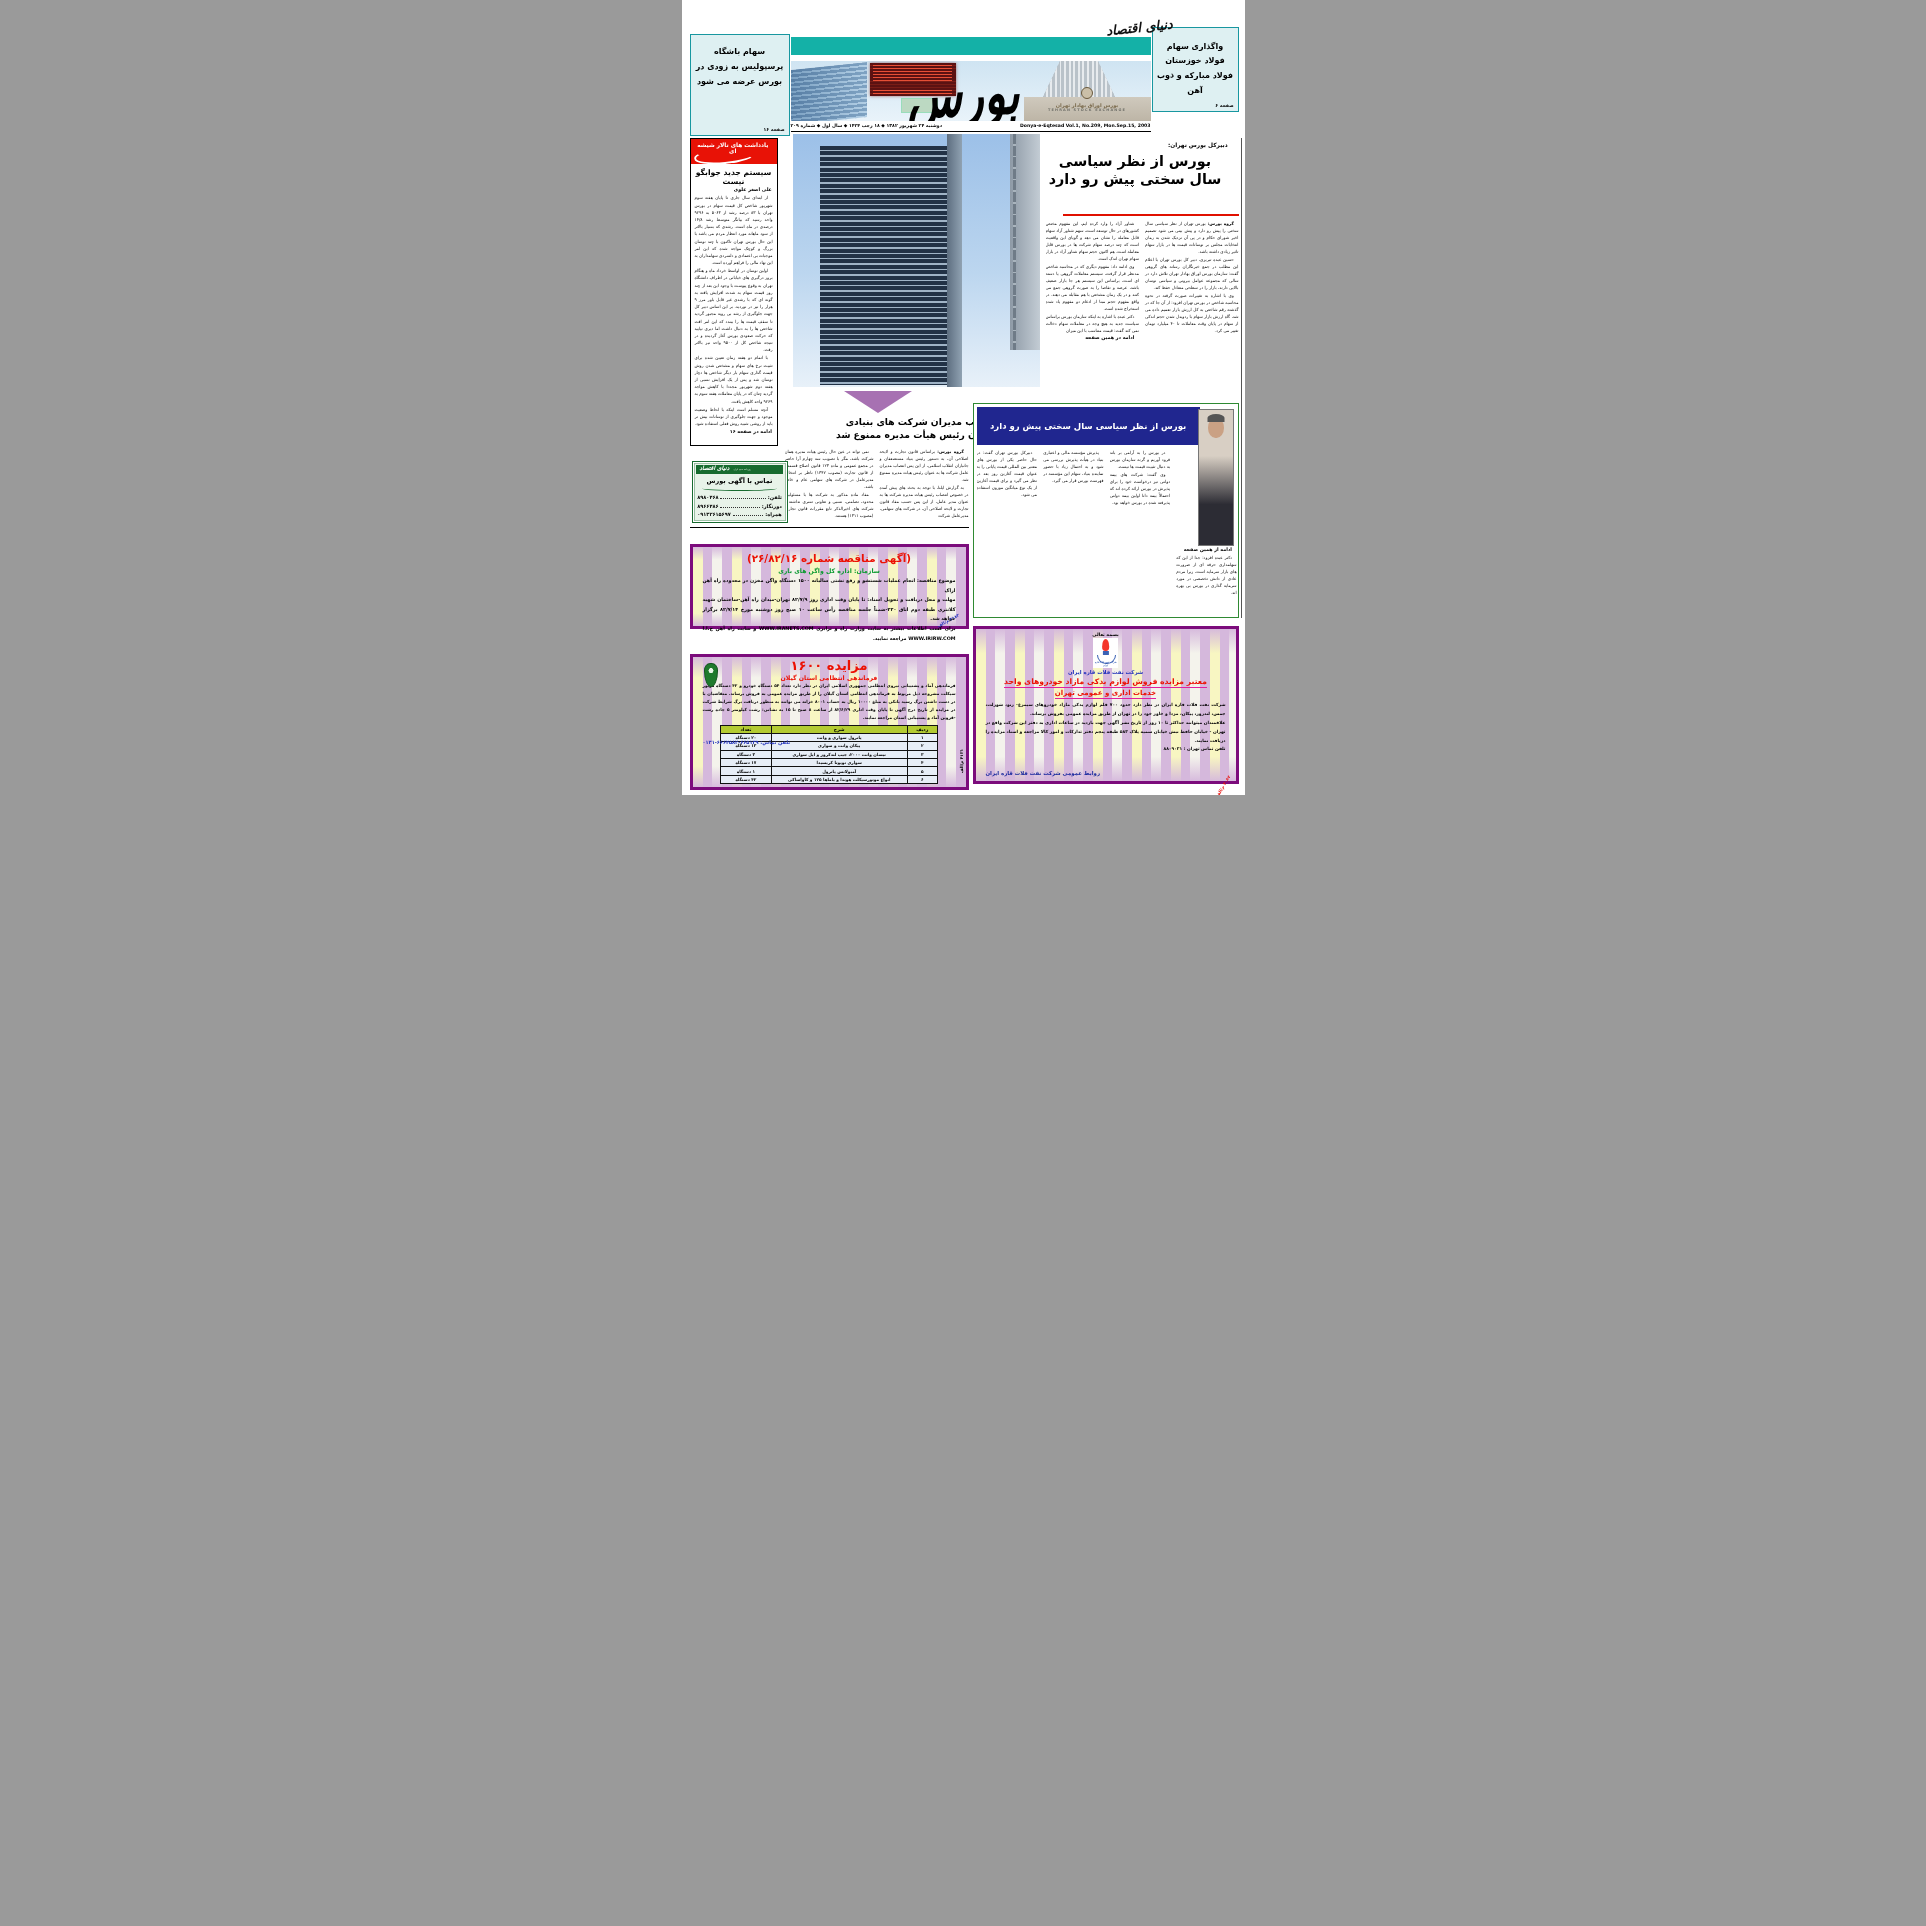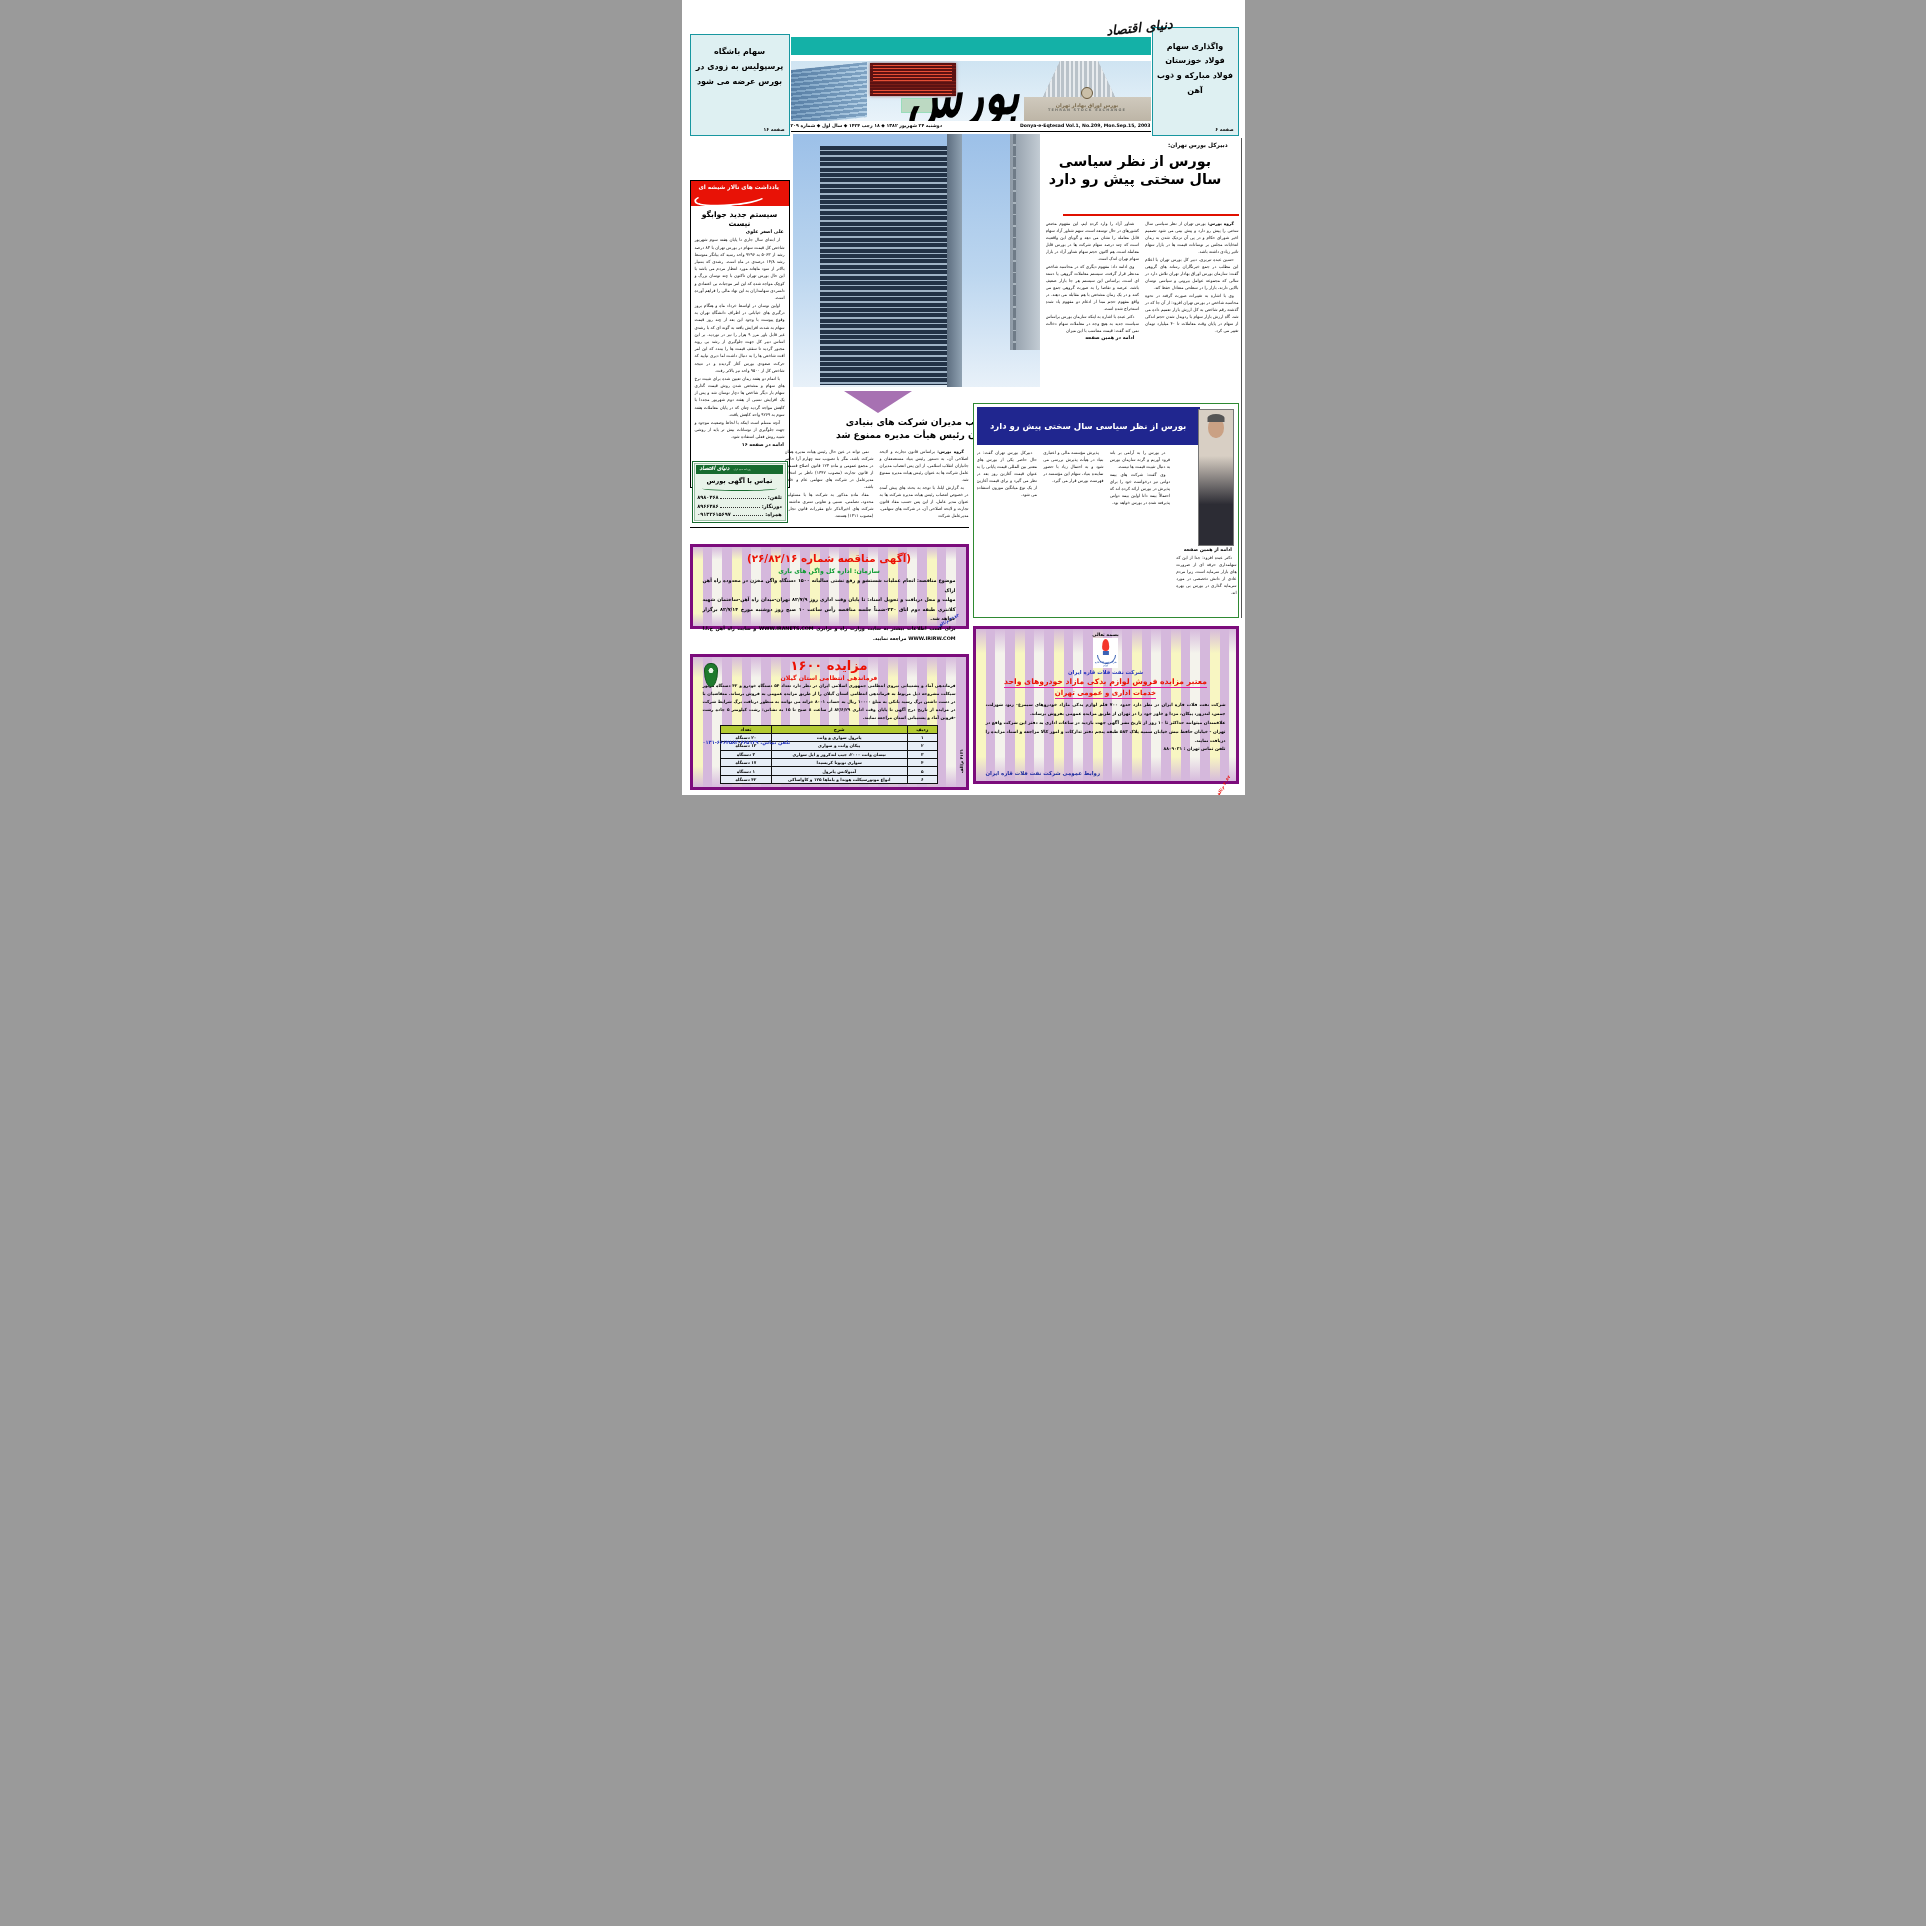--- a/index.html
+++ b/index.html
@@ -95,21 +95,21 @@
 </head>
 <body>
 
 <div class="page">
 
   <div class="abs teal-box" style="left:8px;top:34px;width:100px;height:102px;">
     <span class="big" style="padding:10px 4.6px 0;">سهام باشگاه پرسپولیس به زودی در بورس عرضه می شود</span>
     <span class="pref">صفحه ۱۶</span>
   </div>
 
-  <div class="abs teal-box" style="left:470px;top:27px;width:87px;height:109px;">
+  <div class="abs teal-box" style="left:470px;top:27px;width:87px;height:85px;">
     <span class="big" style="padding:11.6px 3.9px 0;">واگذاری سهام فولاد خوزستان فولاد مبارکه و ذوب آهن</span>
     <span class="pref">صفحه ۶</span>
   </div>
 
   <div class="abs band" style="left:109px;top:37px;width:360px;height:18px;"></div>
   <div class="abs mast-logo" style="left:424px;top:20px;">دنیای اقتصاد</div>
 
   <div class="abs montage" style="left:109px;top:61px;width:360px;height:60px;">
     <div class="bldgL"></div>
     <div class="board"></div>
@@ -122,21 +122,21 @@
       <span class="en" dir="ltr">TEHRAN STOCK EXCHANGE</span>
     </div>
   </div>
 
   <div class="abs dateline" style="left:109px;top:123px;width:360px;">
     <span dir="ltr">Donya-e-Eqtesad    Vol.1, No.209, Mon.Sep.15, 2003</span>
     <span>دوشنبه ۲۴ شهریور ۱۳۸۲ ◆ ۱۸ رجب ۱۴۲۴ ◆ سال اول ◆ شماره ۲۰۹</span>
   </div>
   <div class="abs rule" style="left:109px;top:131px;width:360px;height:0.8px;"></div>
 
-  <div class="abs note-box" style="left:8px;top:138px;width:100px;height:308px;margin-top:42px;">
+  <div class="abs note-box" style="left:8px;top:138px;width:88px;height:308px;">
     <div class="note-banner">
       <span class="t">یادداشت های تالار شیشه ای</span>
       <span class="swoosh"></span>
     </div>
     <div class="note-h">سیستم جدید جوابگو نیست</div>
     <div class="note-by">علی اصغر علوی</div>
     <div class="body-txt">
       <p>از ابتدای سال جاری تا پایان هفته سوم شهریور شاخص کل قیمت سهام در بورس تهران با ۸۳ درصد رشد از ۵۰۶۳ به ۹۲۹۶ واحد رسید که بیانگر متوسط رشد ۱۴/۸ درصدی در ماه است. رشدی که بسیار بالاتر از سود ماهانه مورد انتظار مردم می باشد با این حال بورس تهران تاکنون با چند نوسان بزرگ و کوچک مواجه شده که این امر موجبات بی اعتمادی و دلسردی سهامداران به این نهاد مالی را فراهم آورده است.</p>
       <p>اولین نوسان در اواسط خرداد ماه و هنگام بروز درگیری های خیابانی در اطراف دانشگاه تهران به وقوع پیوست با وجود این بعد از چند روز قیمت سهام به شدت افزایش یافته به گونه ای که با رشدی غیر قابل باور مرز ۹ هزار را نیز در نوردید. بر این اساس دبیر کل جهت جلوگیری از رشد بی رویه مجبور گردید تا سقف قیمت ها را ببندد که این امر افت شاخص ها را به دنبال داشت اما دیری نپایید که حرکت صعودی بورس آغاز گردیده و در نتیجه شاخص کل از ۹۵۰۰ واحد نیز بالاتر رفت.</p>
       <p>با اتمام دو هفته زمان تعیین شده برای تثبیت نرخ های سهام و مشخص شدن روش قیمت گذاری سهام بار دیگر شاخص ها دچار نوسان شد و پس از یک افزایش نسبی از هفته دوم شهریور مجددا با کاهش مواجه گردید چنان که در پایان معاملات هفته سوم به ۹۲۶۹ واحد کاهش یافت.</p>

